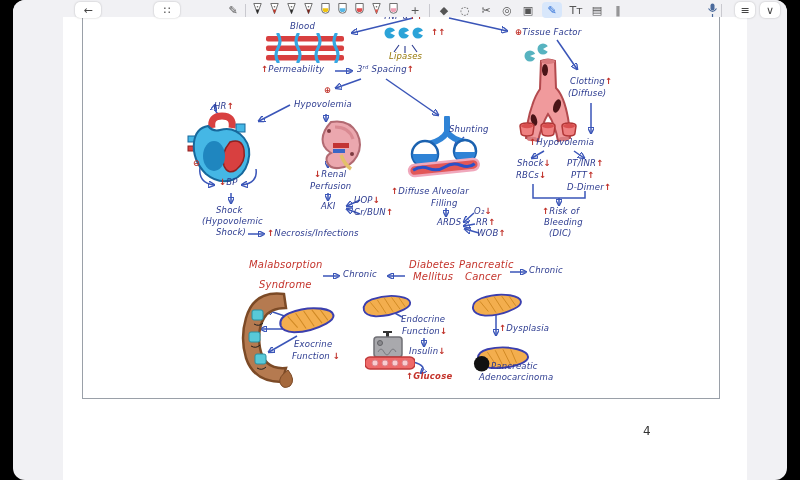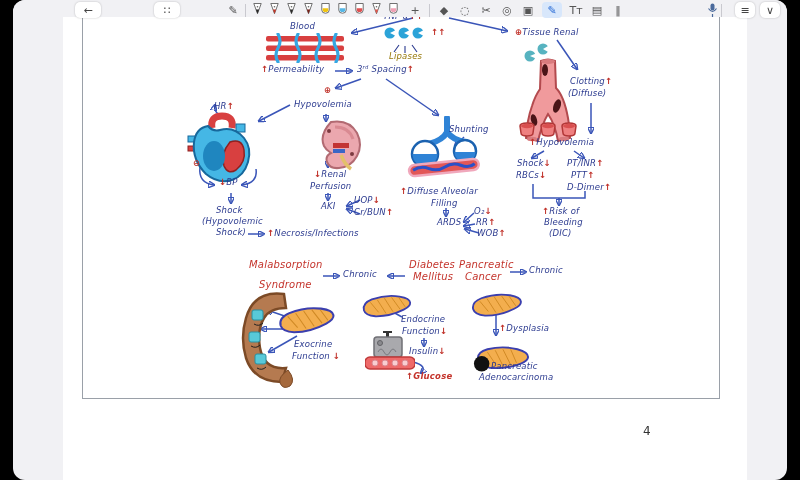--- a/index.html
+++ b/index.html
@@ -221,21 +221,21 @@
           <circle cx="40" cy="7" r="3"></circle>
         </g>
     </svg>
 
     <div class="lbl" style="left:207px;top:22px"><span>Blood</span></div>
     <div class="lbl" style="left:300px;top:12px"><span>TNF-α</span><span class="ar">↑↑</span></div>
     <div class="lbl" style="left:348px;top:28px"><span class="ar">↑↑</span></div>
     <div class="lbl ol" style="left:306px;top:52px"><span>Lipases</span></div>
     <div class="lbl" style="left:178px;top:65px"><span class="ar">↑</span><span>Permeability</span></div>
     <div class="lbl" style="left:274px;top:65px"><span>3ʳᵈ Spacing</span><span class="ar">↑</span></div>
-    <div class="lbl" style="left:432px;top:28px"><span class="ar">⊕</span><span>Tissue Renal</span></div>
+    <div class="lbl" style="left:432px;top:28px"><span class="ar">⊕</span><span>Tissue Factor</span></div>
     <div class="lbl" style="left:487px;top:77px"><span>Clotting</span><span class="ar">↑</span></div>
     <div class="lbl" style="left:485px;top:89px"><span>(Diffuse)</span></div>
     <div class="lbl" style="left:446px;top:138px"><span class="ar">↑</span><span>Hypovolemia</span></div>
     <div class="lbl" style="left:434px;top:159px"><span>Shock</span><span class="ar">↓</span></div>
     <div class="lbl" style="left:433px;top:171px"><span>RBCs</span><span class="ar">↓</span></div>
     <div class="lbl" style="left:484px;top:159px"><span>PT/INR</span><span class="ar">↑</span></div>
     <div class="lbl" style="left:488px;top:171px"><span>PTT</span><span class="ar">↑</span></div>
     <div class="lbl" style="left:484px;top:183px"><span>D-Dimer</span><span class="ar">↑</span></div>
     <div class="lbl" style="left:459px;top:207px"><span class="ar">↑</span><span>Risk of</span></div>
     <div class="lbl" style="left:461px;top:218px"><span>Bleeding</span></div>
@@ -248,21 +248,21 @@
     <div class="lbl" style="left:133px;top:228px"><span>Shock)</span></div>
     <div class="lbl" style="left:184px;top:229px"><span class="ar">↑</span><span>Necrosis/Infections</span></div>
     <div class="lbl" style="left:241px;top:86px;font-style:normal"><span class="ar">⊕</span></div>
     <div class="lbl" style="left:211px;top:100px"><span>Hypovolemia</span></div>
     <div class="lbl" style="left:231px;top:170px"><span class="ar">↓</span><span>Renal</span></div>
     <div class="lbl" style="left:227px;top:182px"><span>Perfusion</span></div>
     <div class="lbl" style="left:238px;top:202px"><span>AKI</span></div>
     <div class="lbl" style="left:271px;top:196px"><span>UOP</span><span class="ar">↓</span></div>
     <div class="lbl" style="left:271px;top:208px"><span>Cr/BUN</span><span class="ar">↑</span></div>
     <div class="lbl" style="left:366px;top:125px"><span>Shunting</span></div>
-    <div class="lbl" style="left:317px;top:187px"><span class="ar">↑</span><span>Diffuse Alveolar</span></div>
+    <div class="lbl" style="left:308px;top:187px"><span class="ar">↑</span><span>Diffuse Alveolar</span></div>
     <div class="lbl" style="left:348px;top:199px"><span>Filling</span></div>
     <div class="lbl" style="left:354px;top:218px"><span>ARDS</span></div>
     <div class="lbl" style="left:391px;top:207px"><span>O₂</span><span class="ar">↓</span></div>
     <div class="lbl" style="left:393px;top:218px"><span>RR</span><span class="ar">↑</span></div>
     <div class="lbl" style="left:394px;top:229px"><span>WOB</span><span class="ar">↑</span></div>
     <div class="lbl rd big" style="left:166px;top:260px"><span>Malabsorption</span></div>
     <div class="lbl rd big" style="left:176px;top:280px"><span>Syndrome</span></div>
     <div class="lbl" style="left:260px;top:270px"><span>Chronic</span></div>
     <div class="lbl rd big" style="left:326px;top:260px"><span>Diabetes</span></div>
     <div class="lbl rd big" style="left:330px;top:272px"><span>Mellitus</span></div>

